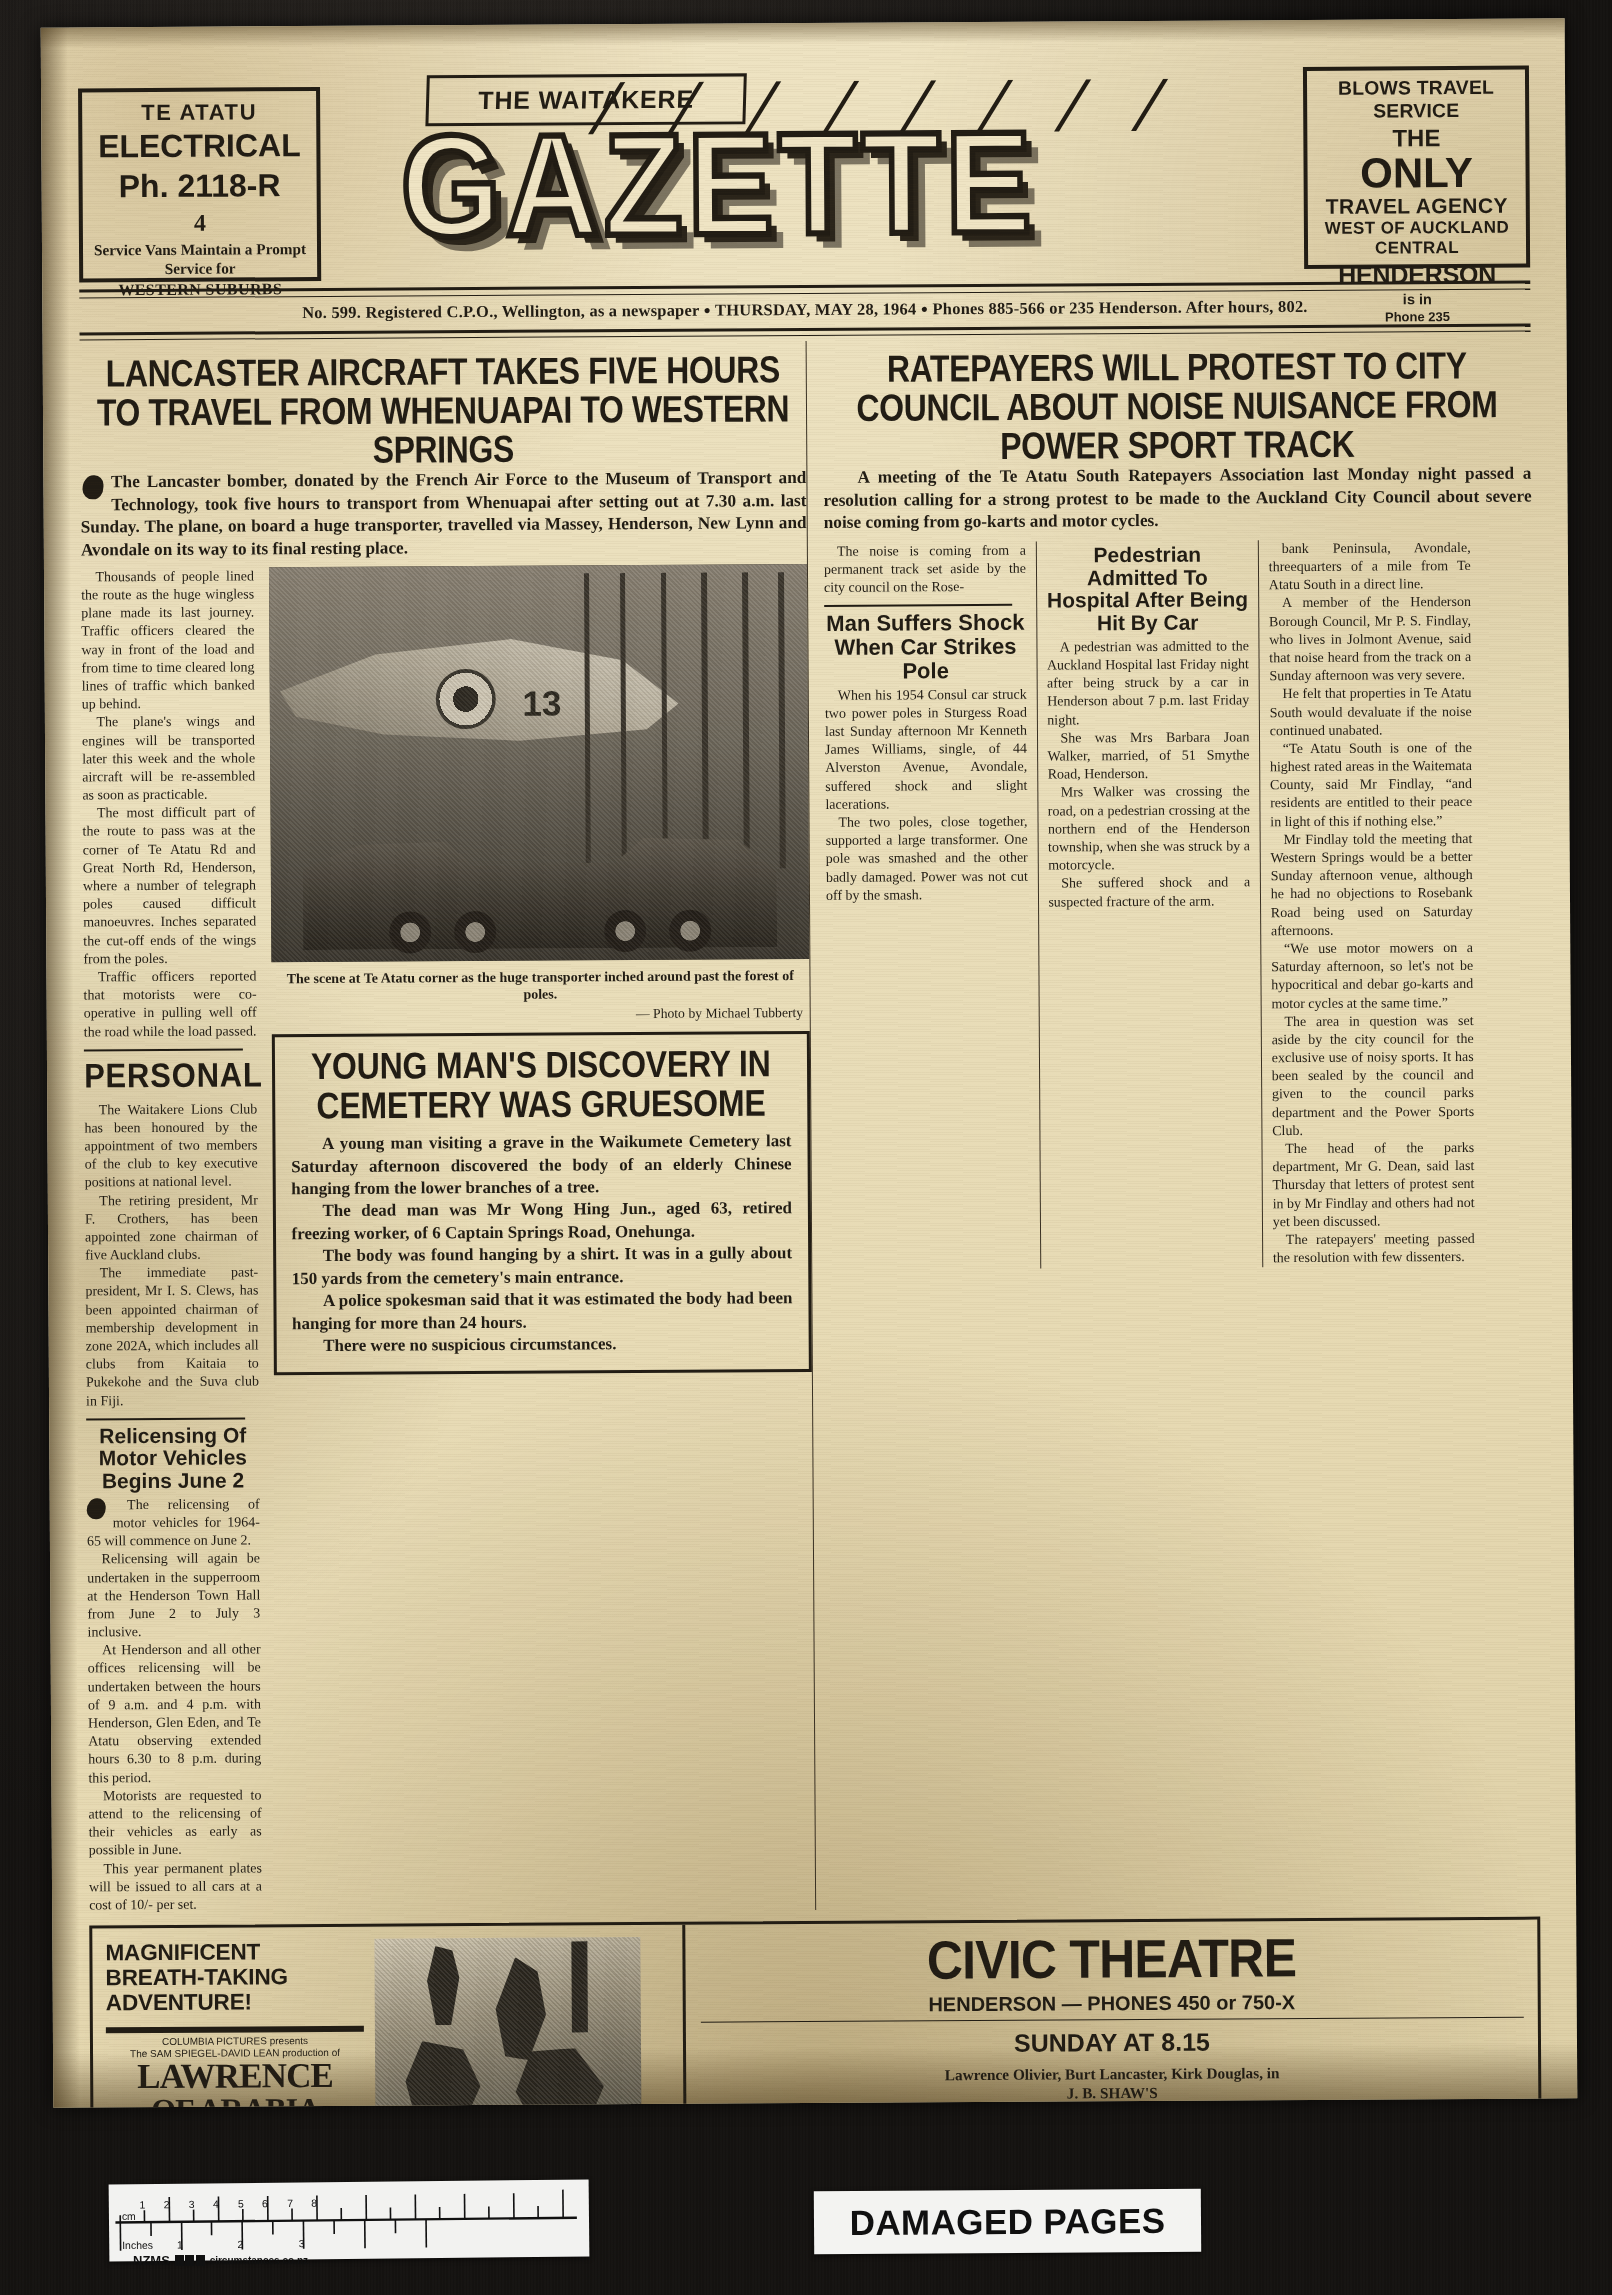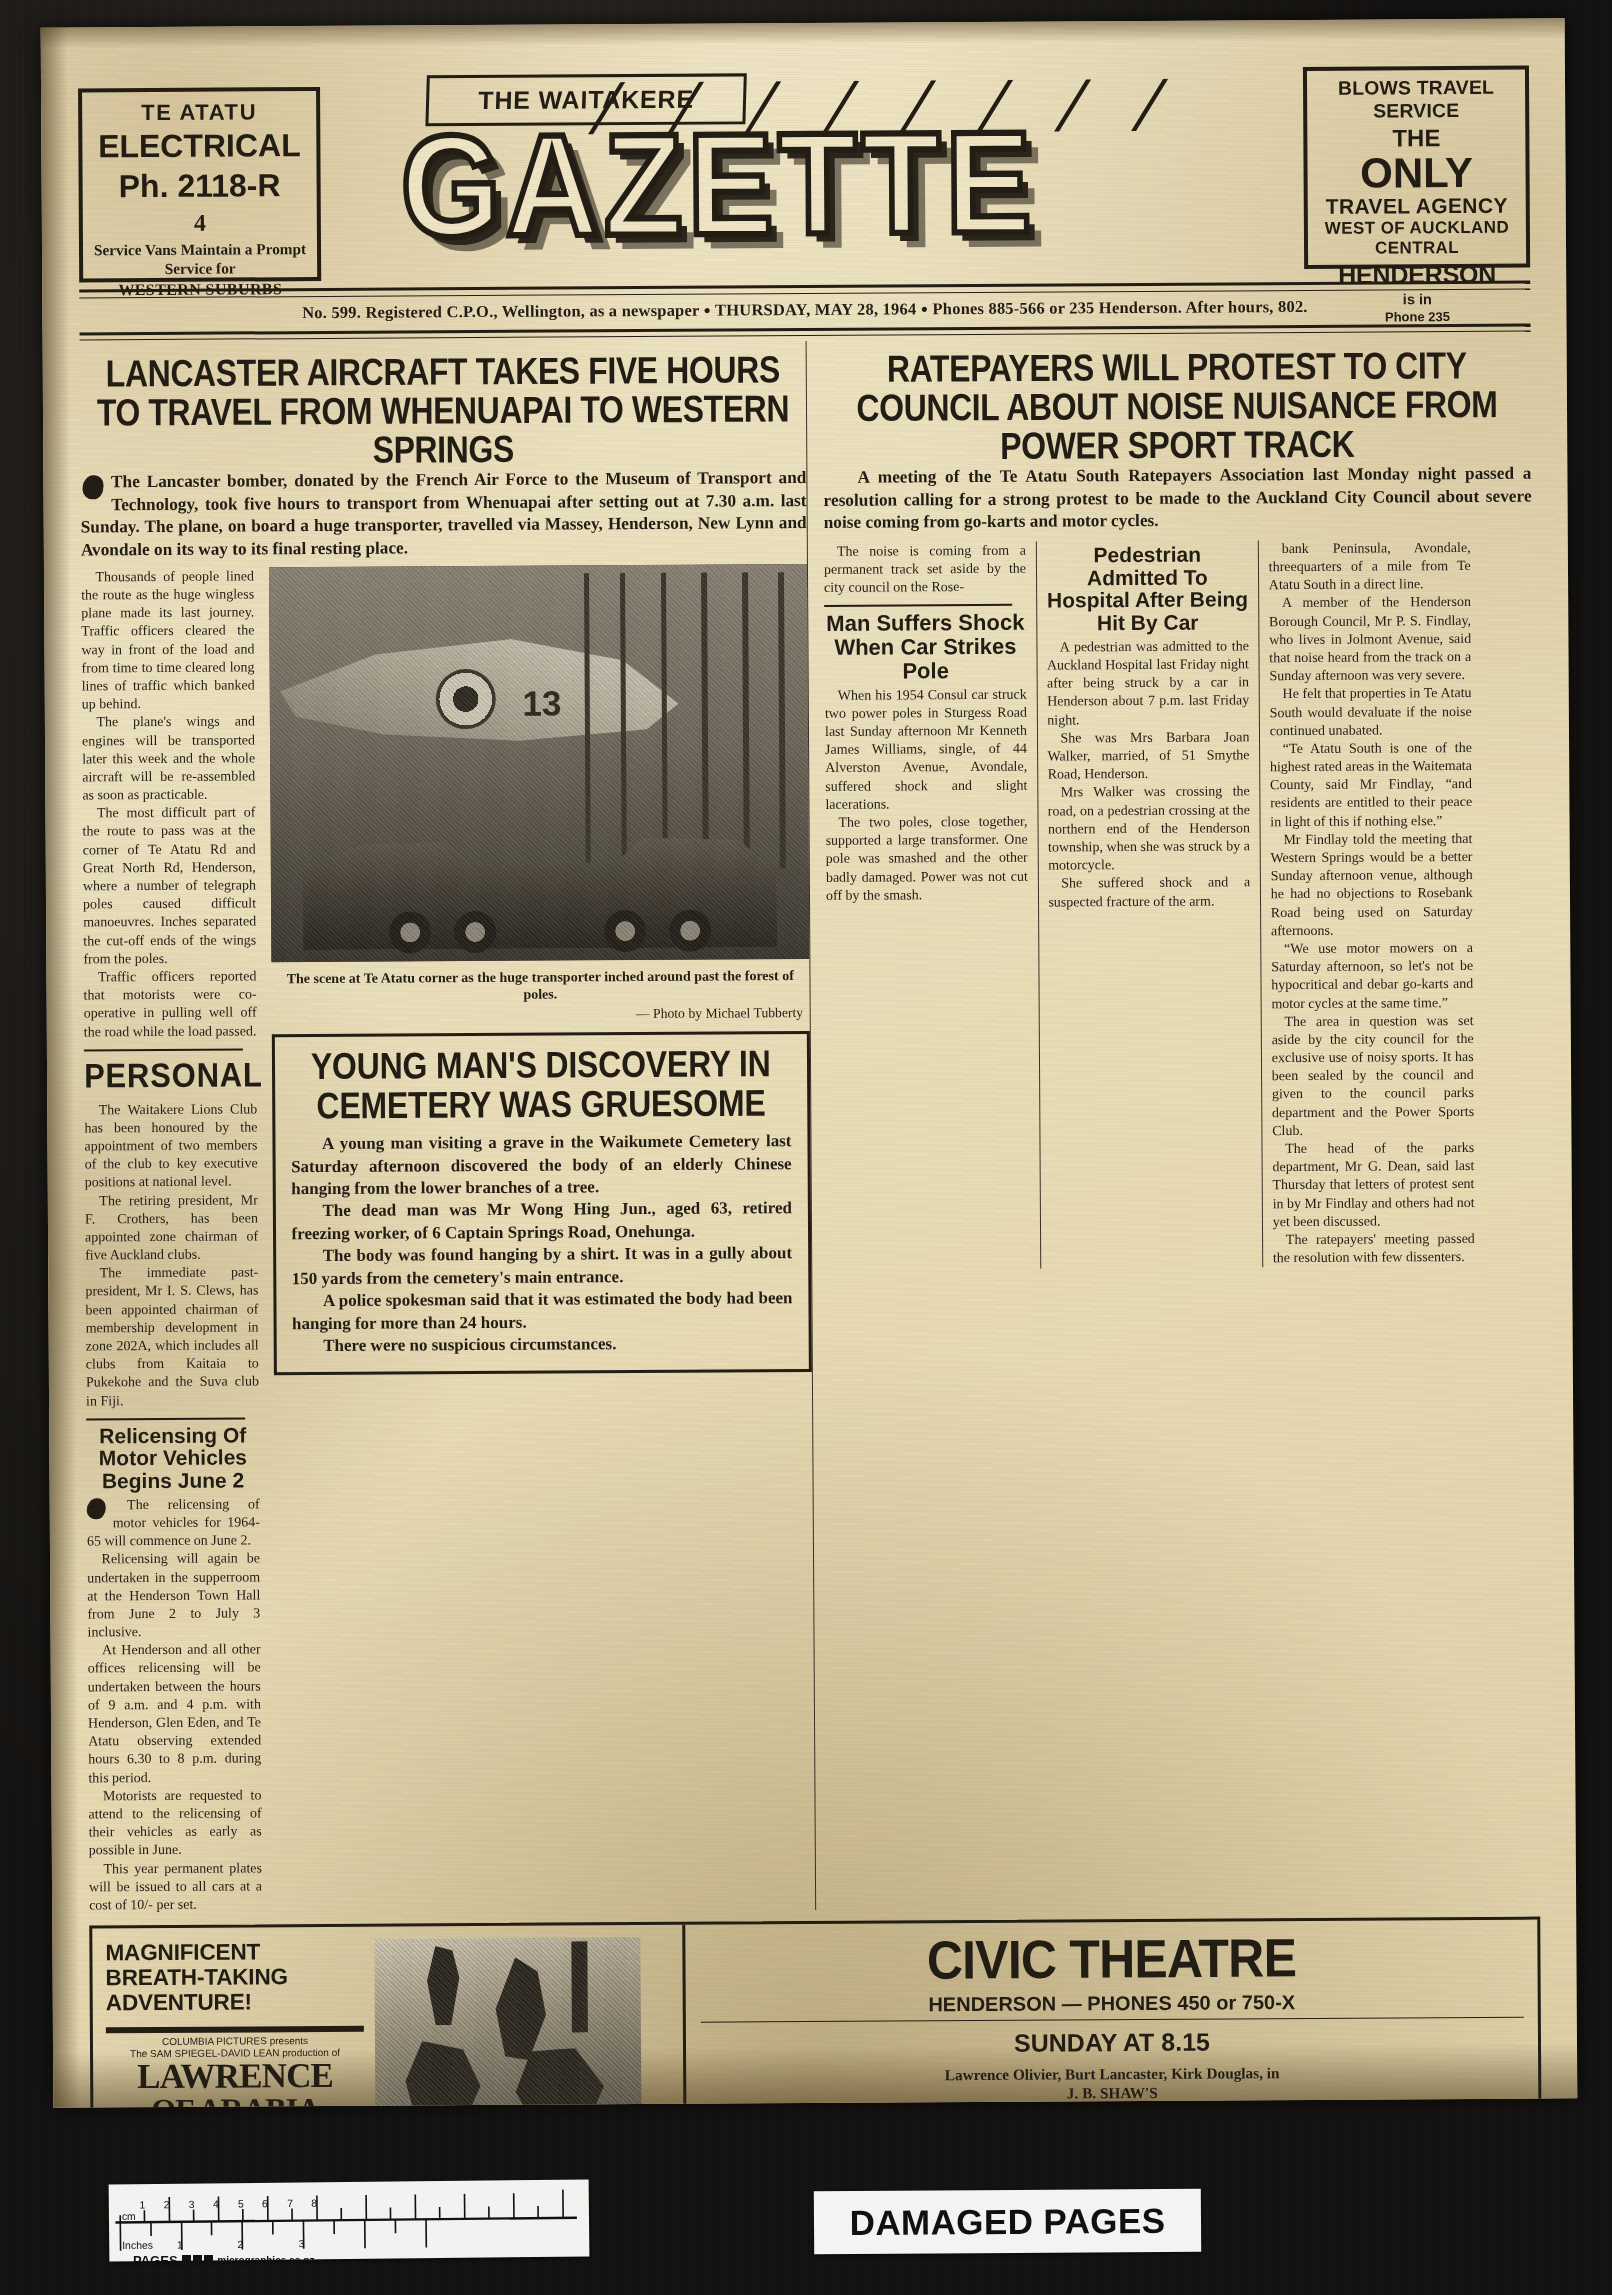--- a/index.html
+++ b/index.html
@@ -510,23 +510,23 @@
       <text x="84" y="80">1</text>
         <text x="159" y="80">2</text>
         <text x="235" y="80">3</text>
     </g>
     <text x="16" y="44" font-family="Liberation Sans, sans-serif" font-size="13" fill="#111">cm</text>
     <text x="16" y="80" font-family="Liberation Sans, sans-serif" font-size="13" fill="#111">Inches</text>
   </svg>
 </div>
 
 <div id="nzms">
-  <span class="n">PAGES</span>
+  <span class="n">NZMS</span>
   <span class="sq">
       <i></i>
       <i></i>
       <i></i>
     </span>
-  <span class="u">micrographics.co.nz</span>
+  <span class="u">circumstances.co.nz</span>
 </div>
 
 <div id="damaged-label">DAMAGED PAGES</div>
 
 
 </body></html>

